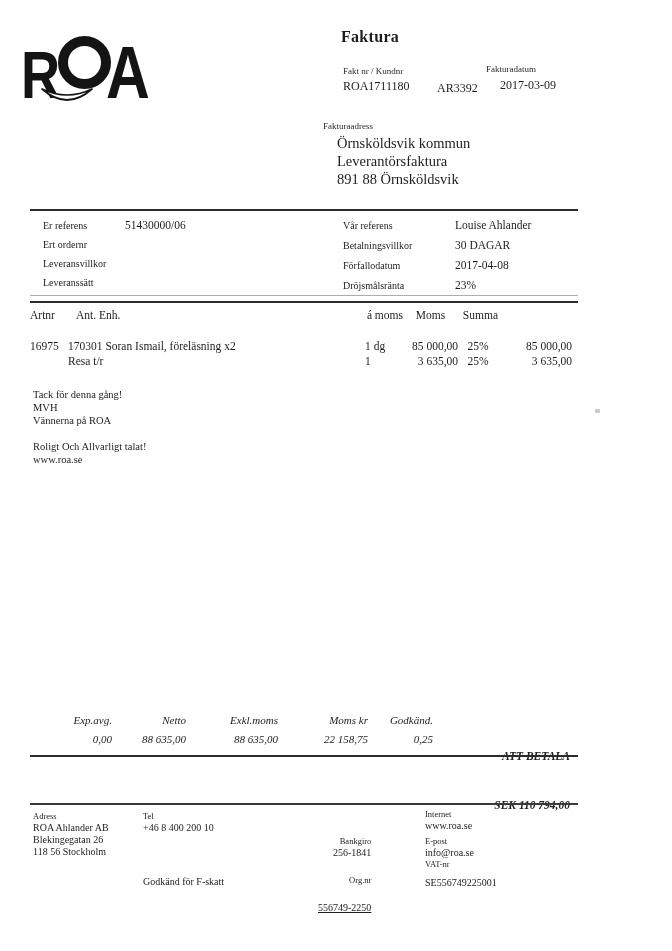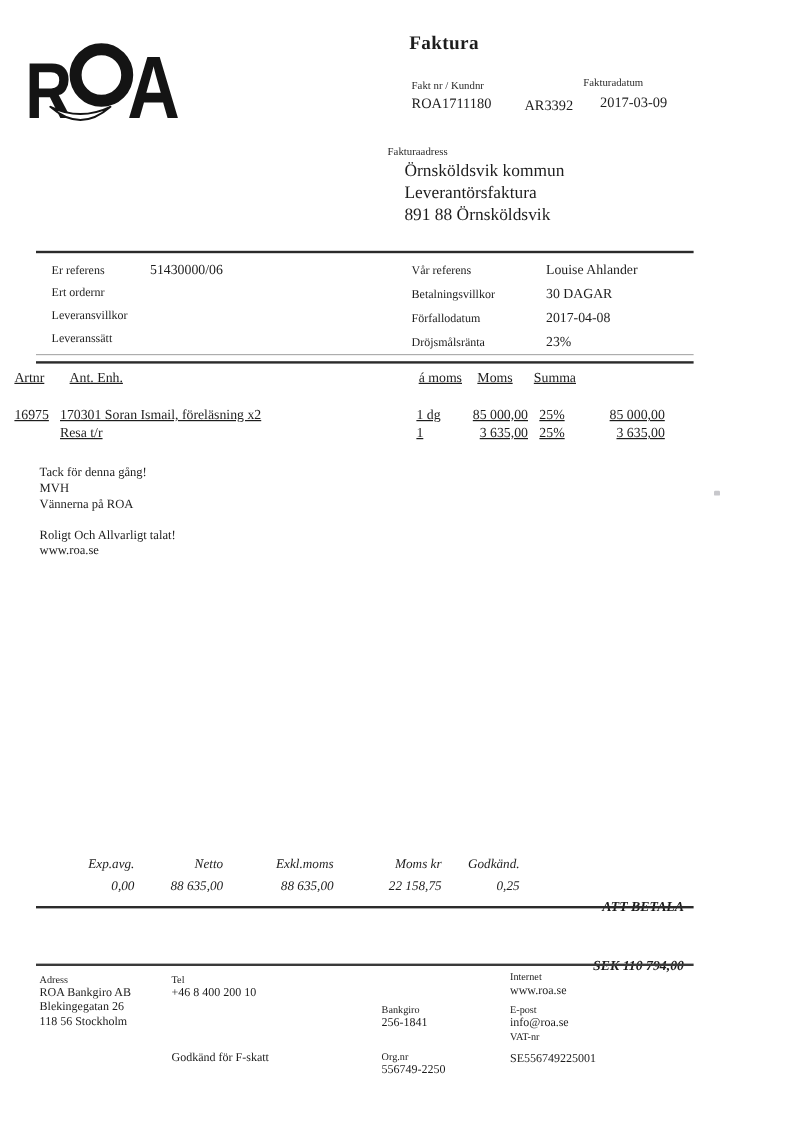--- a/index.html
+++ b/index.html
@@ -33,21 +33,21 @@
 
   .rule { position:absolute; left:30px; width:548px; background:#2b2b2b; }
 
   
   .ref-grid { display:grid; row-gap:8px; }
   .ref-grid .row { display:grid; grid-template-columns:var(--lw) auto; align-items:baseline; }
   .ref-grid .row .lbl { font-size:10px; }
   .ref-grid .row .val { font-size:11.5px; }
 
   
-  .items { position:absolute; left:12px; top:308px; width:542px; font-size:11.5px;text-decoration:underline; }
+  .items { position:absolute; left:30px; top:308px; width:542px; font-size:11.5px; }
   .items .trow { display:grid; grid-template-columns:38px 280px 55px 55px 40px 74px; line-height:15px; }
   .items .head { margin-bottom:16px; }
   .items .c-ant   { padding-left:8px; }
   .items .c-ant.v { padding-left:17px; }
   .items .c-right { text-align:right; }
   .items .c-center{ text-align:center; }
 
   .message { position:absolute; left:33px; top:388px; font-size:10.5px; }
   .message .mline { min-height:13px; line-height:13px; }
 
@@ -195,36 +195,36 @@
   <div class="total-block strong" style="left:430px; width:140px;">
     <div class="tlbl">ATT BETALA</div>
     <div class="tval">SEK 110 794,00</div>
   </div>
 
   <div class="rule" style="top:755px; height:2px;"></div>
   <div class="rule" style="top:803px; height:1.5px; background:#3a3a3a;"></div>
 
   <div class="abs" style="left:33px; top:811px;">
     <div class="foot-lbl">Adress</div>
-    <div class="foot-val">ROA Bankgiro AB</div>
+    <div class="foot-val">ROA Ahlander AB</div>
     <div class="foot-val">Blekingegatan 26</div>
     <div class="foot-val">118 56 Stockholm</div>
   </div>
 
   <div class="abs" style="left:143px; top:811px;">
     <div class="foot-lbl">Tel</div>
     <div class="foot-val">+46 8 400 200 10</div>
   </div>
   <div class="abs foot-val" style="left:143px; top:876px;">Godkänd för F-skatt</div>
 
-  <div class="abs" style="left:318px; top:836px;">
+  <div class="abs" style="left:318px; top:836px;text-align:right;">
     <div class="foot-lbl">Bankgiro</div>
     <div class="foot-val">256-1841</div>
     <div class="foot-lbl" style="margin-top:16px;">Org.nr</div>
-    <div class="foot-val" style="margin-top:0;">556749-2250</div>
+    <div class="foot-val" style="margin-top:16px;text-decoration:underline;">556749-2250</div>
   </div>
 
   <div class="abs" style="left:425px; top:809px;">
     <div class="foot-lbl">Internet</div>
     <div class="foot-val">www.roa.se</div>
     <div class="foot-lbl" style="margin-top:4px;">E-post</div>
     <div class="foot-val">info@roa.se</div>
     <div class="foot-lbl">VAT-nr</div>
     <div class="foot-val" style="margin-top:7px;">SE556749225001</div>
   </div>

